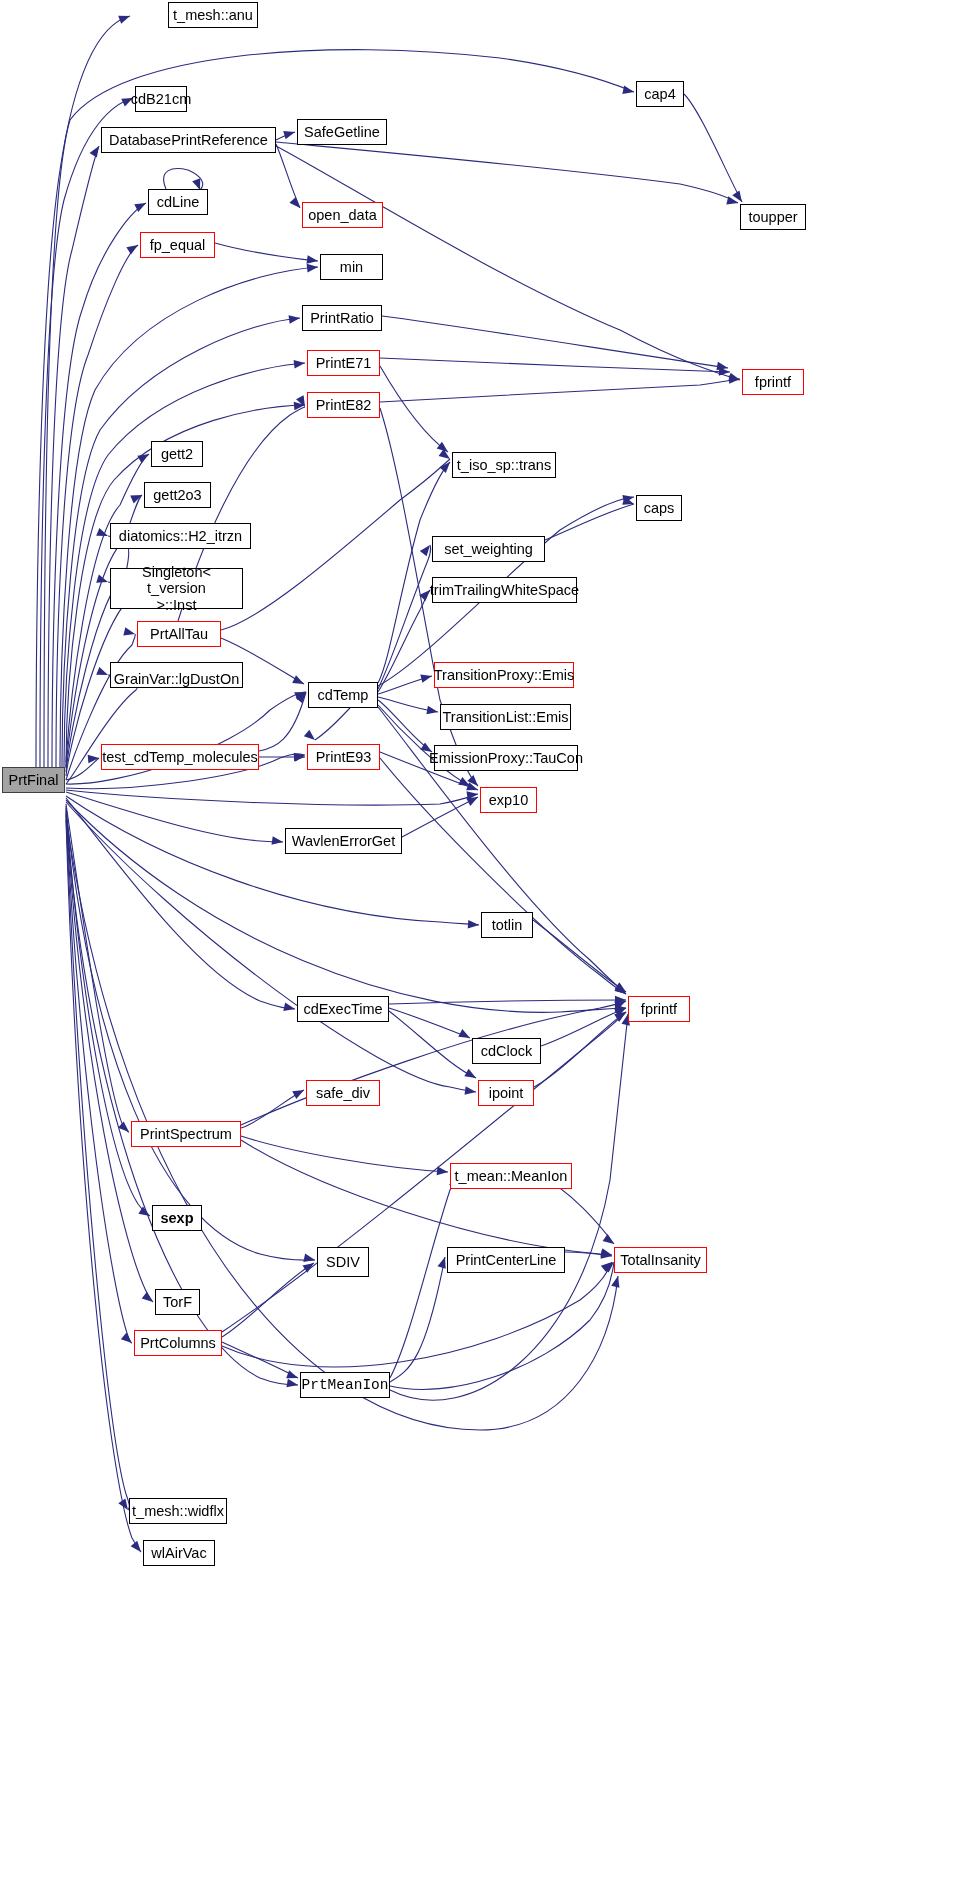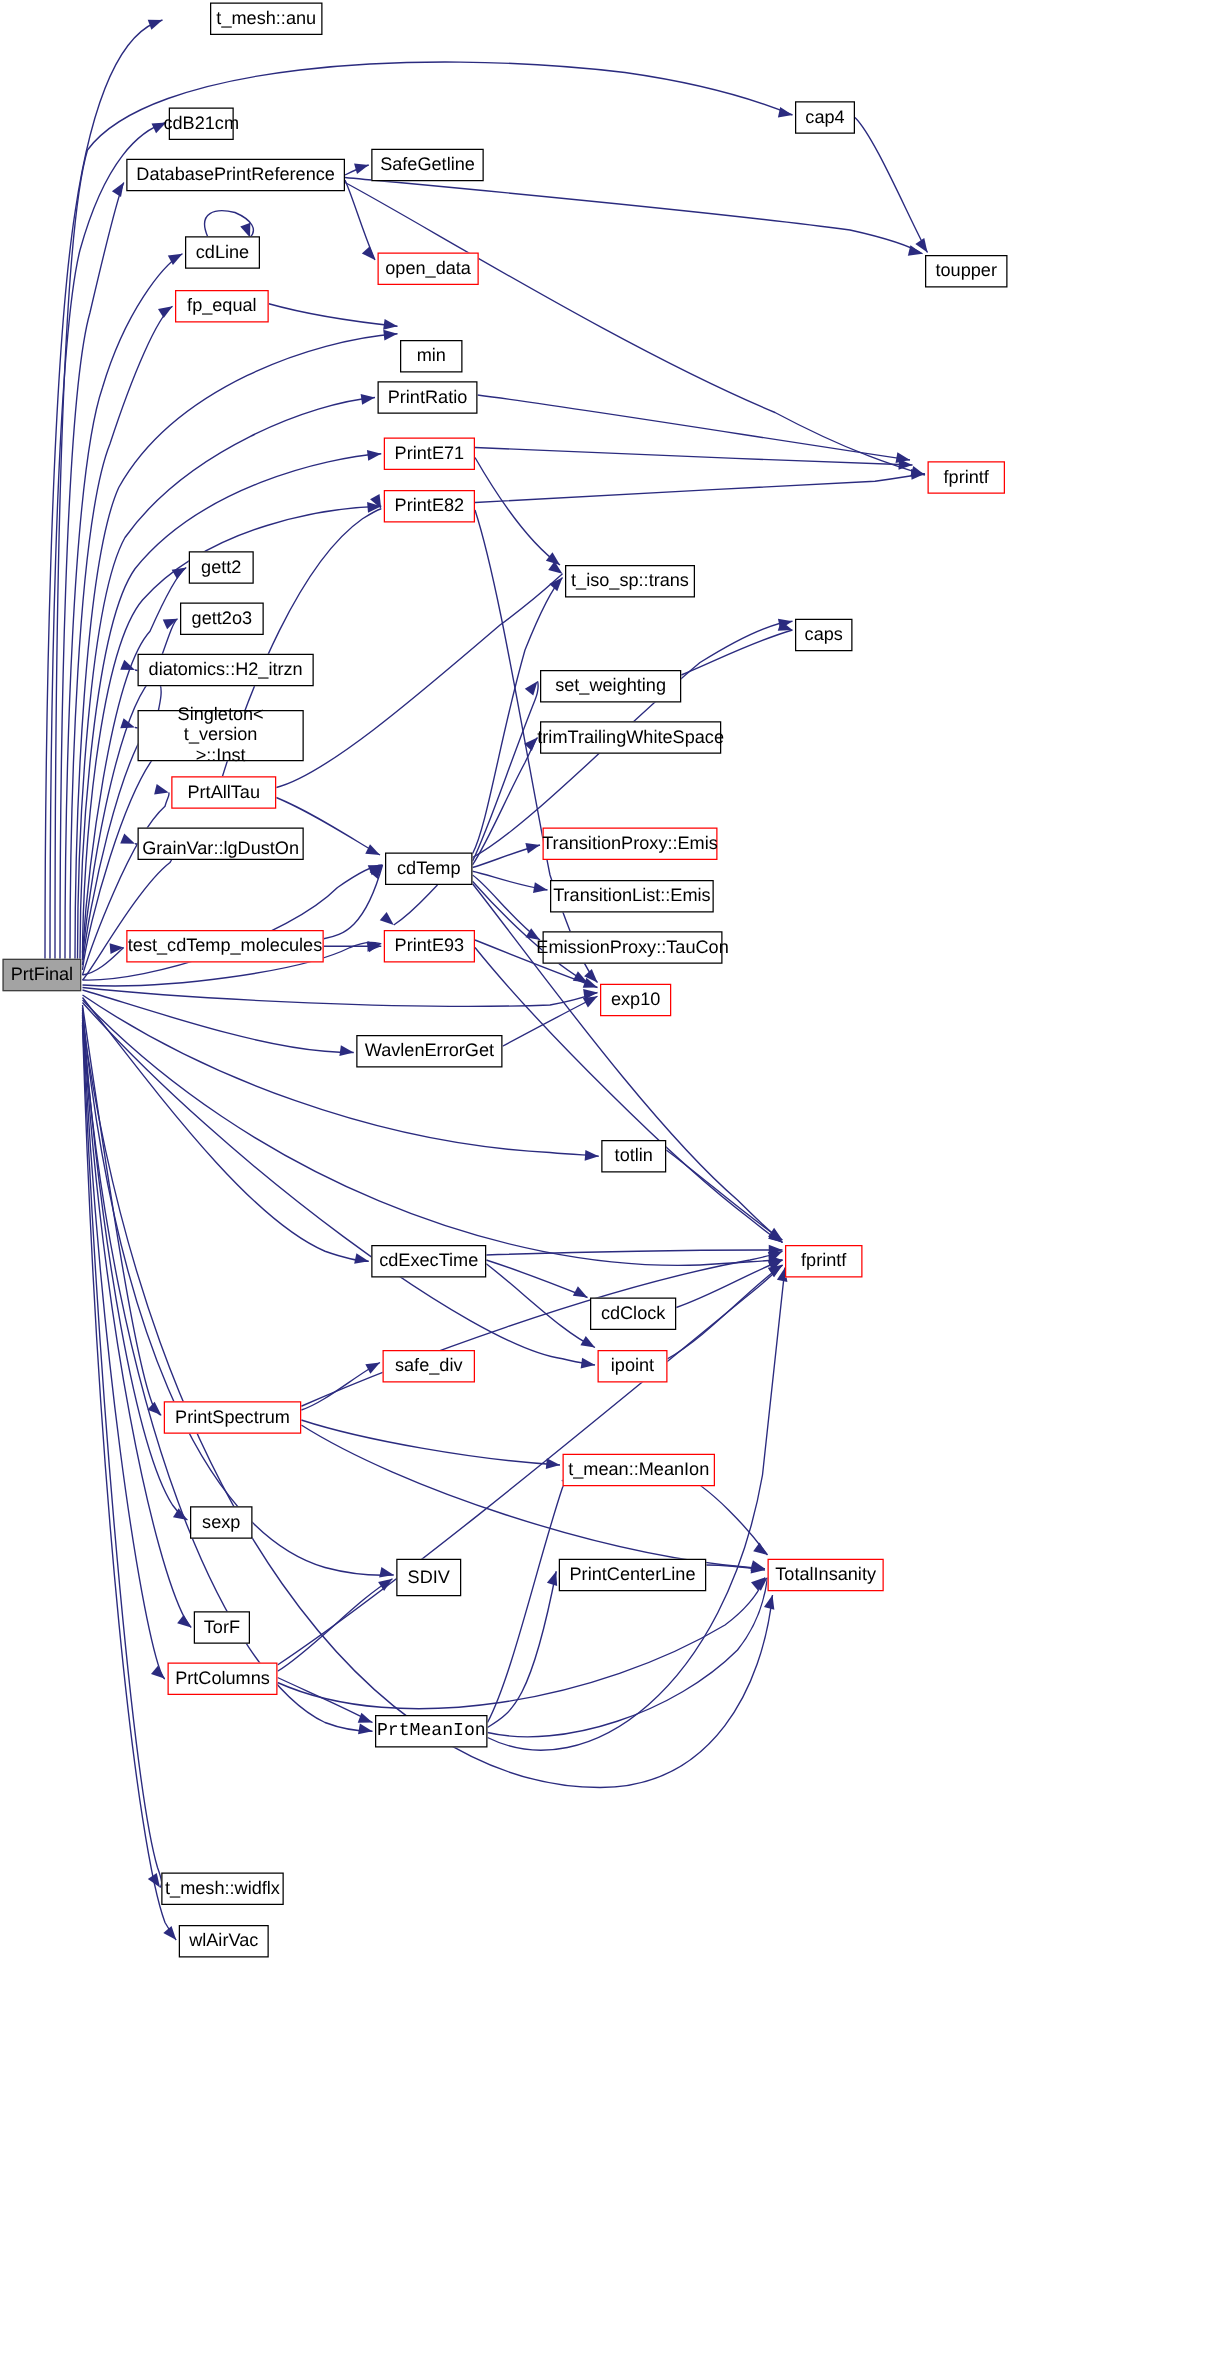--- a/index.html
+++ b/index.html
@@ -231,21 +231,21 @@
 <div class="node root" style="left: 2px; top: 767px; width: 63px; height: 26px;"><span class="node-label">PrtFinal</span></div>
     <div class="node" style="left: 132px; top: 2px; width: 90px; height: 26px; margin-left: 36px;"><span class="node-label">t_mesh::anu</span></div>
     <div class="node" style="left: 636px; top: 81px; width: 48px; height: 26px;"><span class="node-label">cap4</span></div>
     <div class="node" style="left: 135px; top: 86px; width: 52px; height: 26px;"><span class="node-label">cdB21cm</span></div>
     <div class="node" style="left: 101px; top: 127px; width: 175px; height: 26px;"><span class="node-label">DatabasePrintReference</span></div>
     <div class="node" style="left: 297px; top: 119px; width: 90px; height: 26px;"><span class="node-label">SafeGetline</span></div>
     <div class="node" style="left: 740px; top: 204px; width: 66px; height: 26px;"><span class="node-label">toupper</span></div>
     <div class="node" style="left: 148px; top: 189px; width: 60px; height: 26px;"><span class="node-label">cdLine</span></div>
     <div class="node red" style="left: 302px; top: 202px; width: 81px; height: 26px;"><span class="node-label">open_data</span></div>
     <div class="node red" style="left: 140px; top: 232px; width: 75px; height: 26px;"><span class="node-label">fp_equal</span></div>
-    <div class="node" style="left: 320px; top: 272px; width: 50px; height: 26px;"><span class="node-label">min</span></div>
+    <div class="node" style="left: 320px; top: 254px; width: 63px; height: 26px;"><span class="node-label">min</span></div>
     <div class="node" style="left: 302px; top: 305px; width: 80px; height: 26px;"><span class="node-label">PrintRatio</span></div>
     <div class="node red" style="left: 307px; top: 350px; width: 73px; height: 26px;"><span class="node-label">PrintE71</span></div>
     <div class="node red" style="left: 742px; top: 369px; width: 62px; height: 26px;"><span class="node-label">fprintf</span></div>
     <div class="node red" style="left: 307px; top: 392px; width: 73px; height: 26px;"><span class="node-label">PrintE82</span></div>
     <div class="node" style="left: 151px; top: 441px; width: 52px; height: 26px;"><span class="node-label">gett2</span></div>
     <div class="node" style="left: 452px; top: 452px; width: 104px; height: 26px;"><span class="node-label">t_iso_sp::trans</span></div>
     <div class="node" style="left: 636px; top: 495px; width: 46px; height: 26px;"><span class="node-label">caps</span></div>
     <div class="node" style="left: 144px; top: 482px; width: 67px; height: 26px;"><span class="node-label">gett2o3</span></div>
     <div class="node" style="left: 432px; top: 536px; width: 113px; height: 26px;"><span class="node-label">set_weighting</span></div>
     <div class="node" style="left: 110px; top: 523px; width: 141px; height: 26px;"><span class="node-label">diatomics::H2_itrzn</span></div>
@@ -263,21 +263,21 @@
     <div class="node red" style="left: 480px; top: 787px; width: 57px; height: 26px;"><span class="node-label">exp10</span></div>
     <div class="node" style="left: 285px; top: 828px; width: 117px; height: 26px;"><span class="node-label">WavlenErrorGet</span></div>
     <div class="node" style="left: 481px; top: 912px; width: 52px; height: 26px;"><span class="node-label">totlin</span></div>
     <div class="node red" style="left: 628px; top: 996px; width: 62px; height: 26px;"><span class="node-label">fprintf</span></div>
     <div class="node" style="left: 297px; top: 996px; width: 92px; height: 26px;"><span class="node-label">cdExecTime</span></div>
     <div class="node" style="left: 472px; top: 1038px; width: 69px; height: 26px;"><span class="node-label">cdClock</span></div>
     <div class="node red" style="left: 306px; top: 1080px; width: 74px; height: 26px;"><span class="node-label">safe_div</span></div>
     <div class="node red" style="left: 478px; top: 1080px; width: 56px; height: 26px;"><span class="node-label">ipoint</span></div>
     <div class="node red" style="left: 131px; top: 1121px; width: 110px; height: 26px;"><span class="node-label">PrintSpectrum</span></div>
     <div class="node red" style="left: 450px; top: 1163px; width: 122px; height: 26px;"><span class="node-label">t_mean::MeanIon</span></div>
-    <div class="node" style="left: 152px; top: 1205px; width: 50px; height: 26px;"><span class="node-label">sexp</span></div>
+    <div class="node" style="left: 152px; top: 1205px; width: 50px; height: 26px; font-weight: bold;"><span class="node-label">sexp</span></div>
     <div class="node" style="left: 317px; top: 1247px; width: 52px; height: 30px; justify-content: center;"><span class="node-label">SDIV</span></div>
     <div class="node" style="left: 447px; top: 1247px; width: 118px; height: 26px;"><span class="node-label">PrintCenterLine</span></div>
     <div class="node red" style="left: 614px; top: 1247px; width: 93px; height: 26px;"><span class="node-label">TotalInsanity</span></div>
     <div class="node" style="left: 155px; top: 1289px; width: 45px; height: 26px;"><span class="node-label">TorF</span></div>
     <div class="node red" style="left: 134px; top: 1330px; width: 88px; height: 26px;"><span class="node-label">PrtColumns</span></div>
     <div class="node" style="left: 300px; top: 1372px; width: 90px; height: 26px; font-family: Liberation Mono, monospace;"><span class="node-label">PrtMeanIon</span></div>
     <div class="node" style="left: 129px; top: 1498px; width: 98px; height: 26px;"><span class="node-label">t_mesh::widflx</span></div>
     <div class="node" style="left: 143px; top: 1540px; width: 72px; height: 26px;"><span class="node-label">wlAirVac</span></div>
   </div>
 

